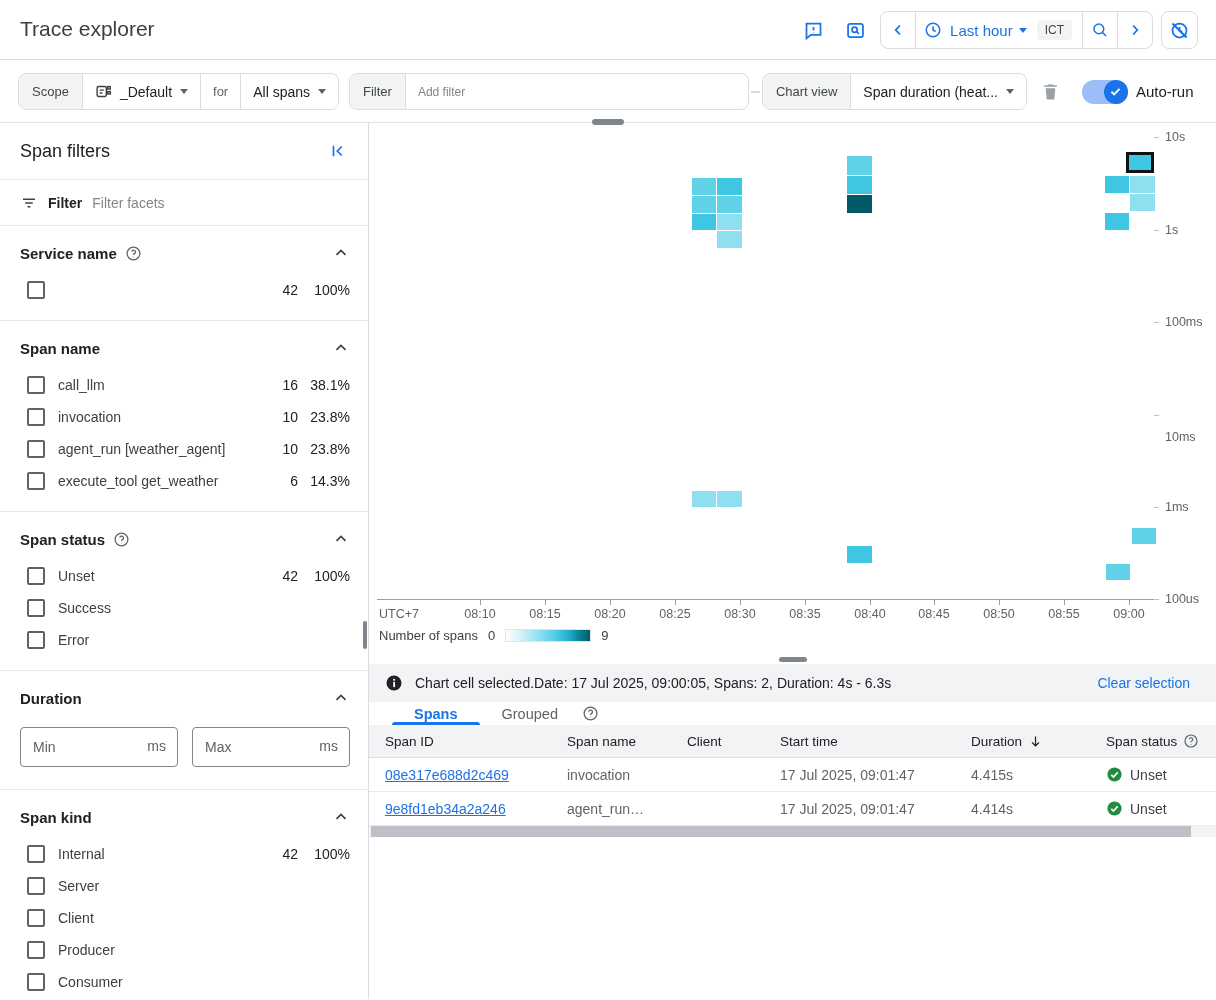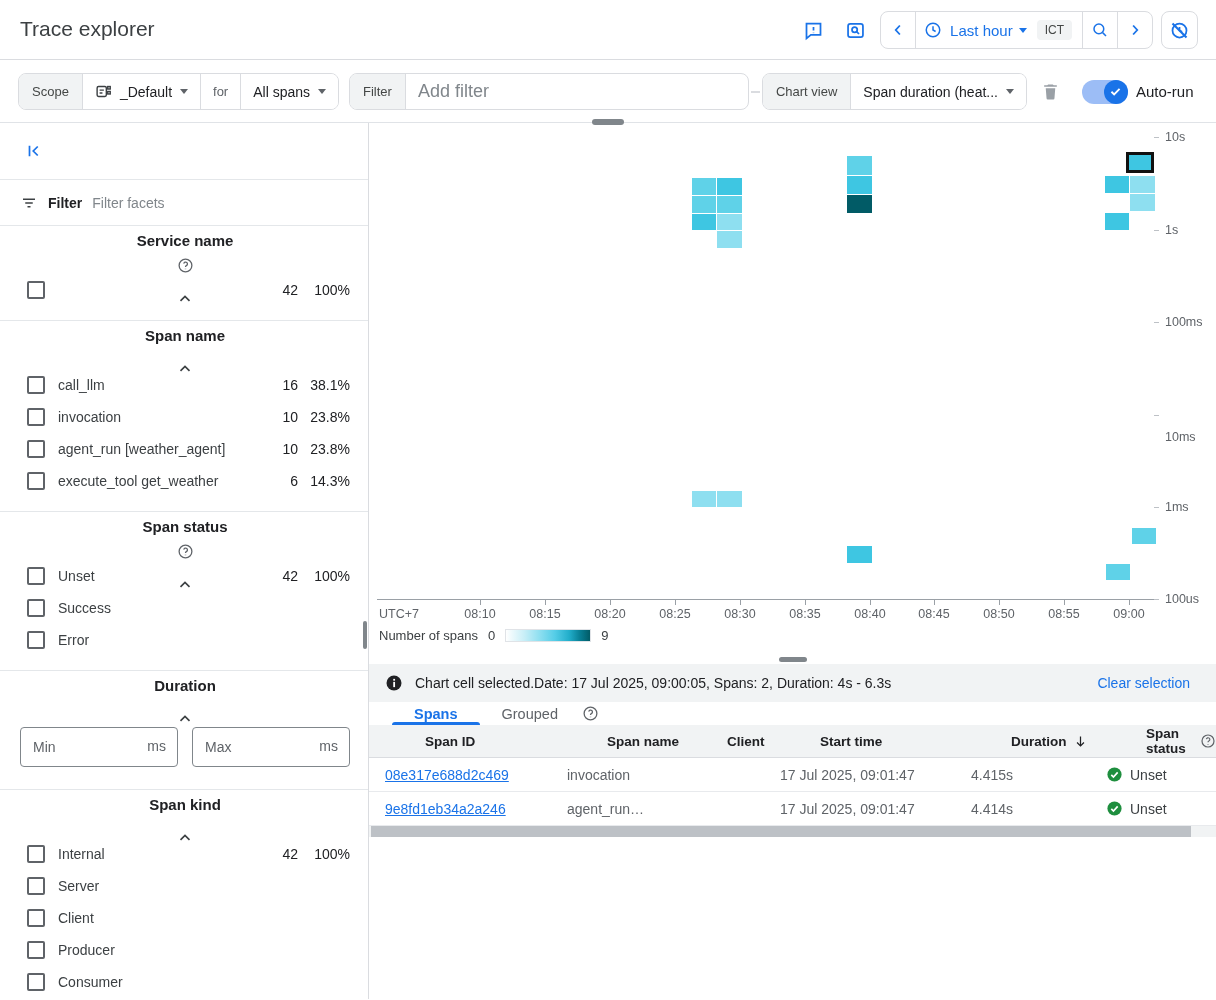--- a/index.html
+++ b/index.html
@@ -30,21 +30,21 @@
   .toolbar { position:relative; height:63px; background:#fff; border-bottom:1px solid #e0e3e7; }
   .tb-inner { position:absolute; left:18px; top:13px; right:12px; display:flex; align-items:center; }
   .ctrl-group { display:flex; align-items:stretch; height:37px; border:1px solid #dadce0; border-radius:8px; overflow:hidden; background:#fff; }
   .ctrl-label { display:flex; align-items:center; padding:0 13px; background:#f1f3f4; font-size:13px;
     color:#444746; border-right:1px solid #dadce0; }
   .ctrl-value { display:flex; align-items:center; gap:8px; padding:0 12px; font-size:14px; color:#202124;
     background:#fff; cursor:pointer; border:none; }
   .ctrl-plain { display:flex; align-items:center; padding:0 12px; font-size:13px; color:#5f6368;
     border-left:1px solid #dadce0; border-right:1px solid #dadce0;text-align:right; }
   .filter-input-wrap { display:flex; align-items:center; flex:0 0 auto; width:342px; padding:0 12px; }
-  .filter-input { border:none; outline:none; font-size:18px; width:100%; color:#404040;
+  .filter-input { border:none; outline:none; font-size:12px; width:100%; color:#404040;
     font-family:"Liberation Sans", sans-serif; }
   .filter-input::placeholder { color:#80868b; }
   .connector { width:9px; height:2px; background:#dadce0; margin:0 2px; }
   .trash-btn { background:none; border:none; margin:0 14px 0 14px; cursor:pointer; height:24px; }
   .toggle-wrap { display:flex; align-items:center; gap:8px; margin-left:8px; }
   .toggle { position:relative; width:46px; height:24px; border-radius:12px; background:#9cbdf6; cursor:pointer; }
   .toggle-thumb { position:absolute; right:0; top:0; width:24px; height:24px; border-radius:50%;
     background:#1a73e8; display:flex; align-items:center; justify-content:center; }
   .autorun-label { font-size:15px; color:#202124; }
   .drag-handle { position:absolute; left:50%; bottom:-3px; transform:translateX(-50%);
@@ -55,21 +55,21 @@
   .sidebar { position:relative; width:369px; border-right:1px solid #dadce0; background:#fff; flex:none; overflow:hidden; }
   .main { position:relative; flex:1; background:#fff; overflow:hidden; }
 
   
   .sb-title-row { display:flex; align-items:center; height:57px; padding:0 16px 0 20px; border-bottom:1px solid #e4e7ea; }
   .sb-title { font-size:18px; color:#202124; flex:1; }
   .sb-filter-row { display:flex; align-items:center; height:46px; padding:0 20px; border-bottom:1px solid #e4e7ea; gap:10px; }
   .sb-filter-label { font-size:14px; font-weight:700; color:#202124; }
   .sb-filter-placeholder { font-size:14px; color:#80868b; }
   .section { border-bottom:1px solid #e4e7ea; padding:6px 0 14px 0; }
-  .section-header { display:flex; align-items:center; height:42px; padding:0 18px 0 20px; gap:8px; cursor:pointer;flex-direction:column; }
+  .section-header { display:flex; align-items:center; height:42px; padding:0 18px 0 20px; gap:8px; cursor:pointer; }
   .section-title { font-size:15px; font-weight:700; color:#202124; }
   .section-spacer { flex:1; }
   .facet-row { display:flex; align-items:center; height:32px; padding:0 18px 0 27px; }
   .checkbox { width:18px; height:18px; border:2px solid #5f6368; border-radius:2px; background:#fff;
     flex:none; cursor:pointer; }
   .facet-label { font-size:14px; color:#3c4043; margin-left:13px; flex:1; white-space:nowrap;
     overflow:hidden; text-overflow:ellipsis; }
   .facet-count { width:36px; text-align:right; font-size:14px; color:#202124; }
   .facet-pct { width:52px; text-align:right; font-size:14px; color:#202124; }
   .dur-row { display:flex; gap:14px; padding:8px 18px 8px 20px; }
@@ -109,21 +109,21 @@
     padding:0 22px; font-size:14.5px; color:#5f6368; cursor:pointer; background:none; border:none;
     font-family:"Liberation Sans", sans-serif; }
   .tab.active { color:#1a73e8; font-weight:700; }
   .tab.active::after { content:""; position:absolute; left:0; right:0; bottom:0; height:3px;
     background:#1a73e8; border-radius:3px 3px 0 0; }
   .tab-help { margin-left:2px; display:flex; align-items:center; }
 
   .grid-row { display:grid; grid-template-columns:182px 120px 93px 191px 135px 1fr;
     align-items:center; padding-left:16px; }
   .table-header { height:33px; background:#f1f3f4; border-bottom:1px solid #dadce0; }
-  .th { font-size:13.5px; font-weight:700; color:#202124; display:flex; align-items:center; gap:6px;margin-left:40px; }
+  .th { font-size:13.5px; font-weight:400; color:#202124; display:flex; align-items:center; gap:6px; }
   .data-row { height:34px; border-bottom:1px solid #e8eaed; background:#fff; }
   .cell { font-size:14px; color:#5f6368; white-space:nowrap; overflow:hidden; text-overflow:ellipsis; padding-right:10px; }
   .cell.id a, .cell.id { color:#1a73e8; text-decoration:underline; cursor:pointer; }
   .cell.status { display:flex; align-items:center; gap:7px; color:#3c4043; }
   .hscroll { height:11px; background:#f1f3f4; position:relative; }
   .hscroll-thumb { position:absolute; left:2px; top:0; height:11px; width:820px; background:#bdc1c6; }
 
   svg { display:block; }
 </style>
 </head>
@@ -247,20 +247,21 @@
       <span class="autorun-label">Auto-run</span>
     </div>
   </div>
   <div class="drag-handle"></div>
 </div>
 
 <div class="body-row">
 
   <aside class="sidebar">
     <div class="sb-title-row">
+      <span class="sb-title">Span filters</span>
       <button class="icon-btn" style="width:28px">
         <span>
           <svg width="18" height="18" viewBox="0 0 24 24" fill="none" stroke="#1a73e8" stroke-width="2.3">
             <line x1="6" y1="5" x2="6" y2="19"></line>
               <polyline points="17 6 11 12 17 18"></polyline>
           </svg>
         </span>
       </button>
     </div>
     <div class="sb-filter-row">

